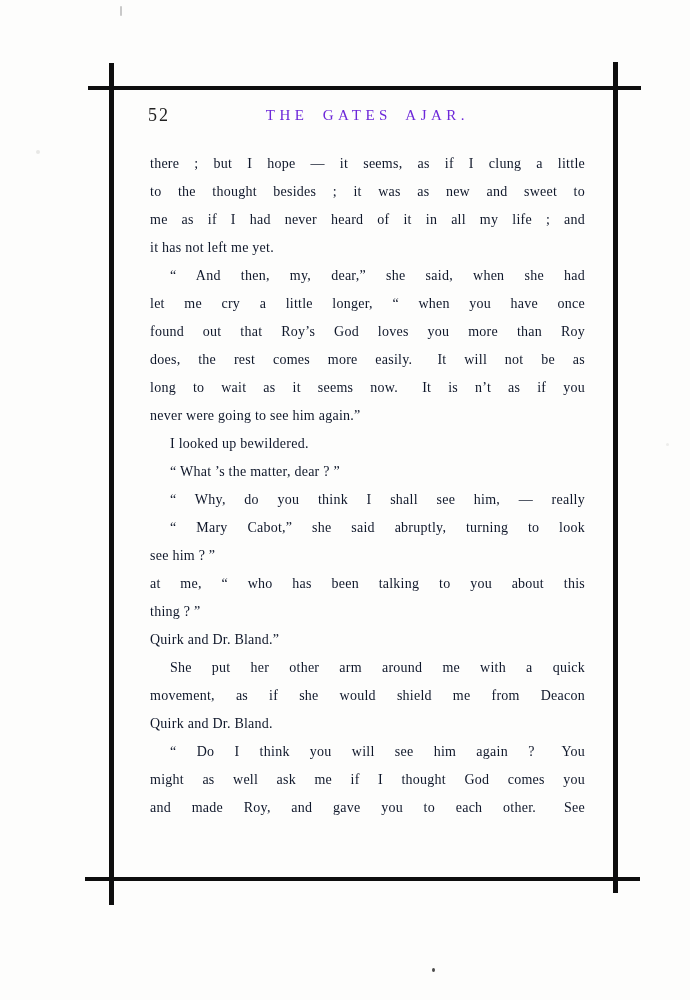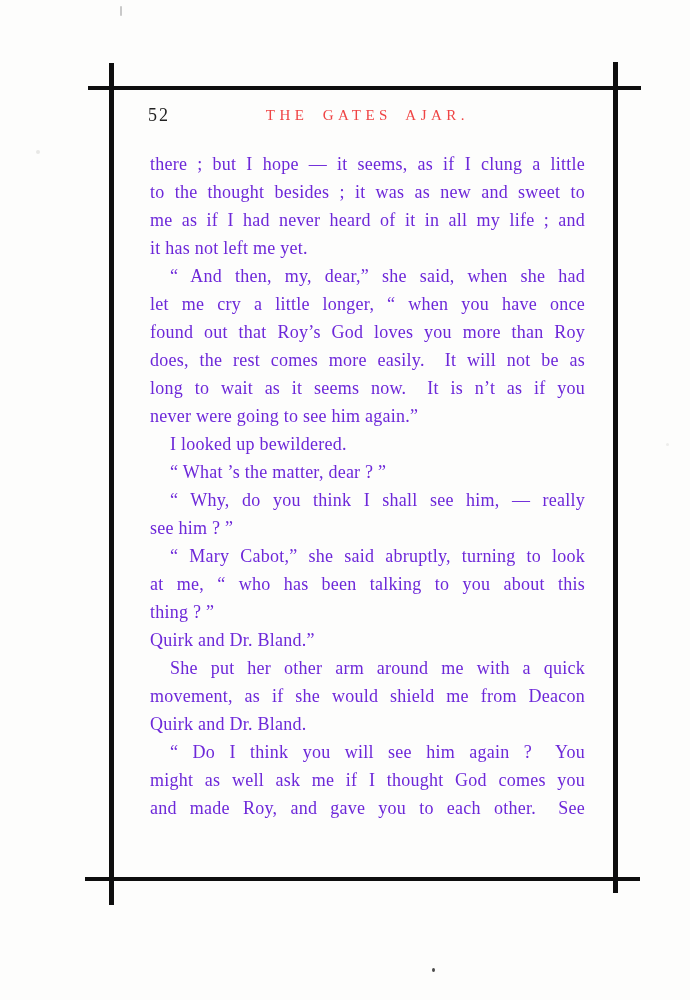--- a/index.html
+++ b/index.html
@@ -27,35 +27,35 @@
     left: 150px; top: 103px; width: 435px; height: 24px;
   }
   .page-number {
     position: absolute; left: -2px; top: 2px;
     font-size: 18px; letter-spacing: 2px; color: #222;
   }
   .running-title {
     position: absolute; left: 0; right: 0; top: 4px;
     text-align: center;
     font-size: 15px; letter-spacing: 4.5px; word-spacing: 6px;
-    color: #ef4444;
+    color: #6d28d9;
   }
 
   .text-block {
     position: absolute;
     left: 150px; top: 150px; width: 435px;
   }
   .line {
-    font-size: 18px;
+    font-size: 14px;
     line-height: 28px;
     letter-spacing: 0.25px;
     text-align: justify;
     text-align-last: justify;
     white-space: pre-wrap;
-    color: #6d28d9;
+    color: #0f172a;
   }
   .line.indent { padding-left: 20px; }
   .line.end { text-align-last: left; }
 
   
   .speck { position: absolute; border-radius: 50%; }
   .speck-a { left: 432px; top: 968px; width: 3px; height: 4px; background: #4a4a4a; }
   .speck-b { left: 120px; top: 6px;  width: 2px; height: 10px; background: #c9c9c9; border-radius: 1px; }
   .speck-c { left: 36px;  top: 150px; width: 4px; height: 4px; background: #e8e8e6; }
   .speck-d { left: 666px; top: 443px; width: 3px; height: 3px; background: #ededeb; }
@@ -82,22 +82,22 @@
       <div class="line end">it has not left me yet.</div>
       <div class="line indent">“ And then, my, dear,” she said, when she had</div>
       <div class="line">let me cry a little longer, “ when you have once</div>
       <div class="line">found out that Roy’s God loves you more than Roy</div>
       <div class="line">does, the rest comes more easily.  It will not be as</div>
       <div class="line">long to wait as it seems now.  It is n’t as if you</div>
       <div class="line end">never were going to see him again.”</div>
       <div class="line indent end">I looked up bewildered.</div>
       <div class="line indent end">“ What ’s the matter, dear ? ”</div>
       <div class="line indent">“ Why, do you think I shall see him, — really</div>
+      <div class="line indent">“ Mary Cabot,” she said abruptly, turning to look</div>
       <div class="line end">see him ? ”</div>
-      <div class="line indent">“ Mary Cabot,” she said abruptly, turning to look</div>
       <div class="line">at me, “ who has been talking to you about this</div>
       <div class="line end">thing ? ”</div>
       <div class="line end">Quirk and Dr. Bland.”</div>
       <div class="line indent">She put her other arm around me with a quick</div>
       <div class="line">movement, as if she would shield me from Deacon</div>
       <div class="line end">Quirk and Dr. Bland.</div>
       <div class="line indent">“ Do I think you will see him again ?  You</div>
       <div class="line">might as well ask me if I thought God comes you</div>
       <div class="line">and made Roy, and gave you to each other.  See</div>
     </div>

